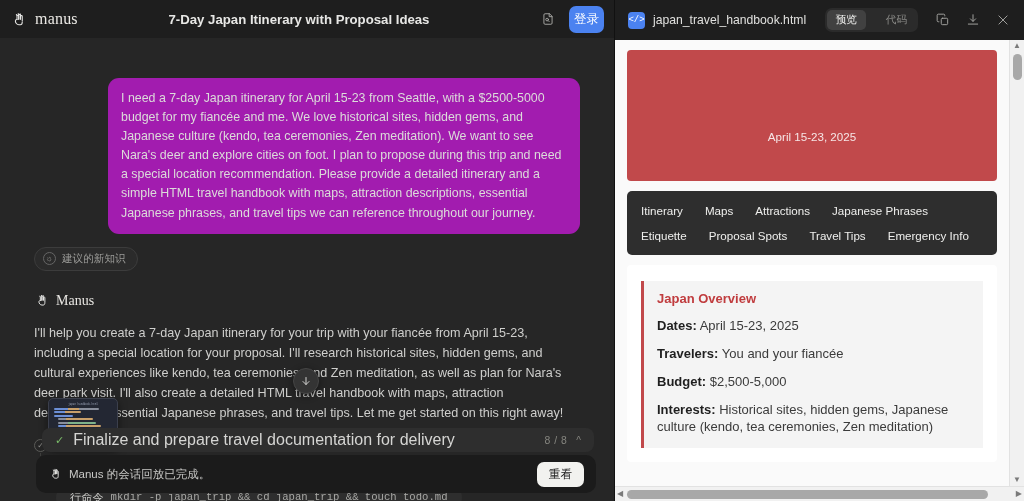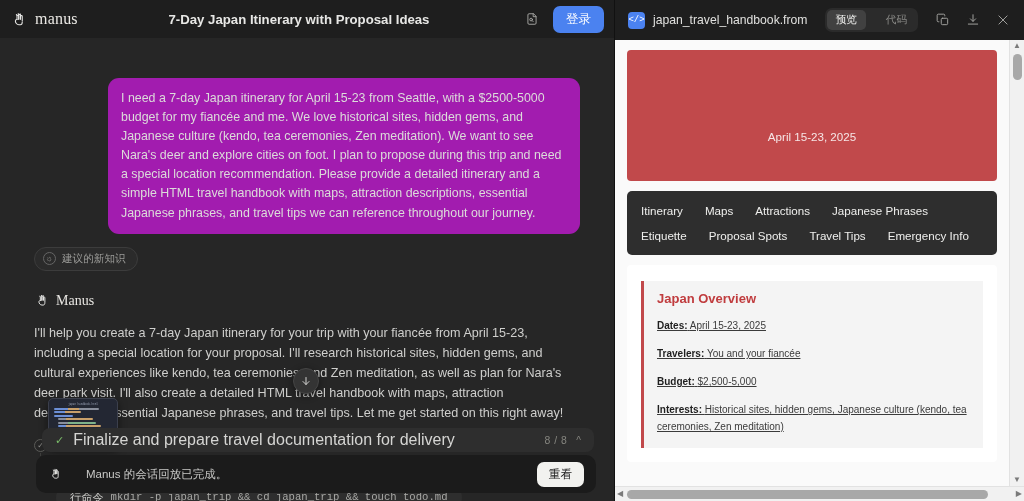--- a/index.html
+++ b/index.html
@@ -46,21 +46,21 @@
     position: relative; z-index: 3;
   }
   .icon-btn {
     width: 22px; height: 22px; border-radius: 5px;
     display: flex; align-items: center; justify-content: center;
     color: #a9a9a6; cursor: pointer;
   }
   .login-btn {
     background: #4b82f0; color: #fff;
     font-size: 12.5px; border-radius: 7px;
-    padding: 5px 13px; cursor: pointer; border: none;
+    padding: 5px 5px; cursor: pointer; border: none;
     font-family: "Liberation Sans", sans-serif;
   }
 
   
   .chat-scroll {
     flex: 1; overflow: hidden; position: relative;
     padding: 0 34px;
   }
   .user-msg-row { display: flex; justify-content: flex-end; padding-top: 40px; }
   .user-bubble {
@@ -173,21 +173,21 @@
 
   
   .status-bar {
     position: absolute; left: 36px; right: 18px; bottom: 8px;
     height: 38px; background: #1b1b1b;
     border-radius: 10px;
     display: flex; align-items: center; padding: 0 12px;
     z-index: 7;
   }
   .status-bar .brand-mark { width: 15px; height: 15px; font-size: 12px; }
-  .status-text { color: #c8c8c6; font-size: 11.5px; margin-left: 23px; }
+  .status-text { color: #c8c8c6; font-size: 11.5px; margin-left: 6px; }
   .replay-btn {
     margin-left: auto;
     background: #f2f2ef; color: #1d1d1d;
     font-size: 11.6px; border: none; border-radius: 7px;
     padding: 5px 12px; cursor: pointer;
     font-family: "Liberation Sans", sans-serif;
   }
 
   
   .right-panel {
@@ -258,21 +258,21 @@
   }
   .inner-card {
     background: #f4f4f4;
     border-left: 3px solid #c1494b;
     padding: 10px 13px 13px 13px;
   }
   .sec-title {
     color: #c03c3e; font-size: 13px; font-weight: bold;
     margin-bottom: 11px;
   }
-  .kv { color: #3b3b3b; font-size: 10px; line-height: 17px; margin-bottom: 11px; text-decoration: underline; }
+  .kv { color: #3b3b3b; font-size: 13px; line-height: 17px; margin-bottom: 11px; }
   .kv:last-child { margin-bottom: 0; }
   .kv b { color: #1f1f1f; }
 
   
   .vscroll {
     width: 15px; background: #f1f1f1;
     border-left: 1px solid #e2e2e2;
     display: flex; flex-direction: column; align-items: center;
     padding: 2px 0; position: relative;
   }
@@ -423,21 +423,21 @@
       <span class="status-text">Manus 的会话回放已完成。</span>
       <button class="replay-btn">重看</button>
     </div>
 
   </div>
 
   <div class="right-panel">
 
     <div class="right-topbar">
       <span class="file-icon">&lt;/&gt;</span>
-      <span class="file-name">japan_travel_handbook.from</span>
+      <span class="file-name">japan_travel_handbook.html</span>
 
       <div class="seg-group">
         <span class="seg active">预览</span>
         <span class="seg">代码</span>
       </div>
 
       <div class="right-icons">
         <span class="icon-btn">
           <svg width="14" height="14" viewBox="0 0 24 24" fill="none" stroke="currentColor" stroke-width="1.6" stroke-linecap="round" stroke-linejoin="round">
             <rect x="9" y="9" width="11" height="11" rx="2"></rect>

